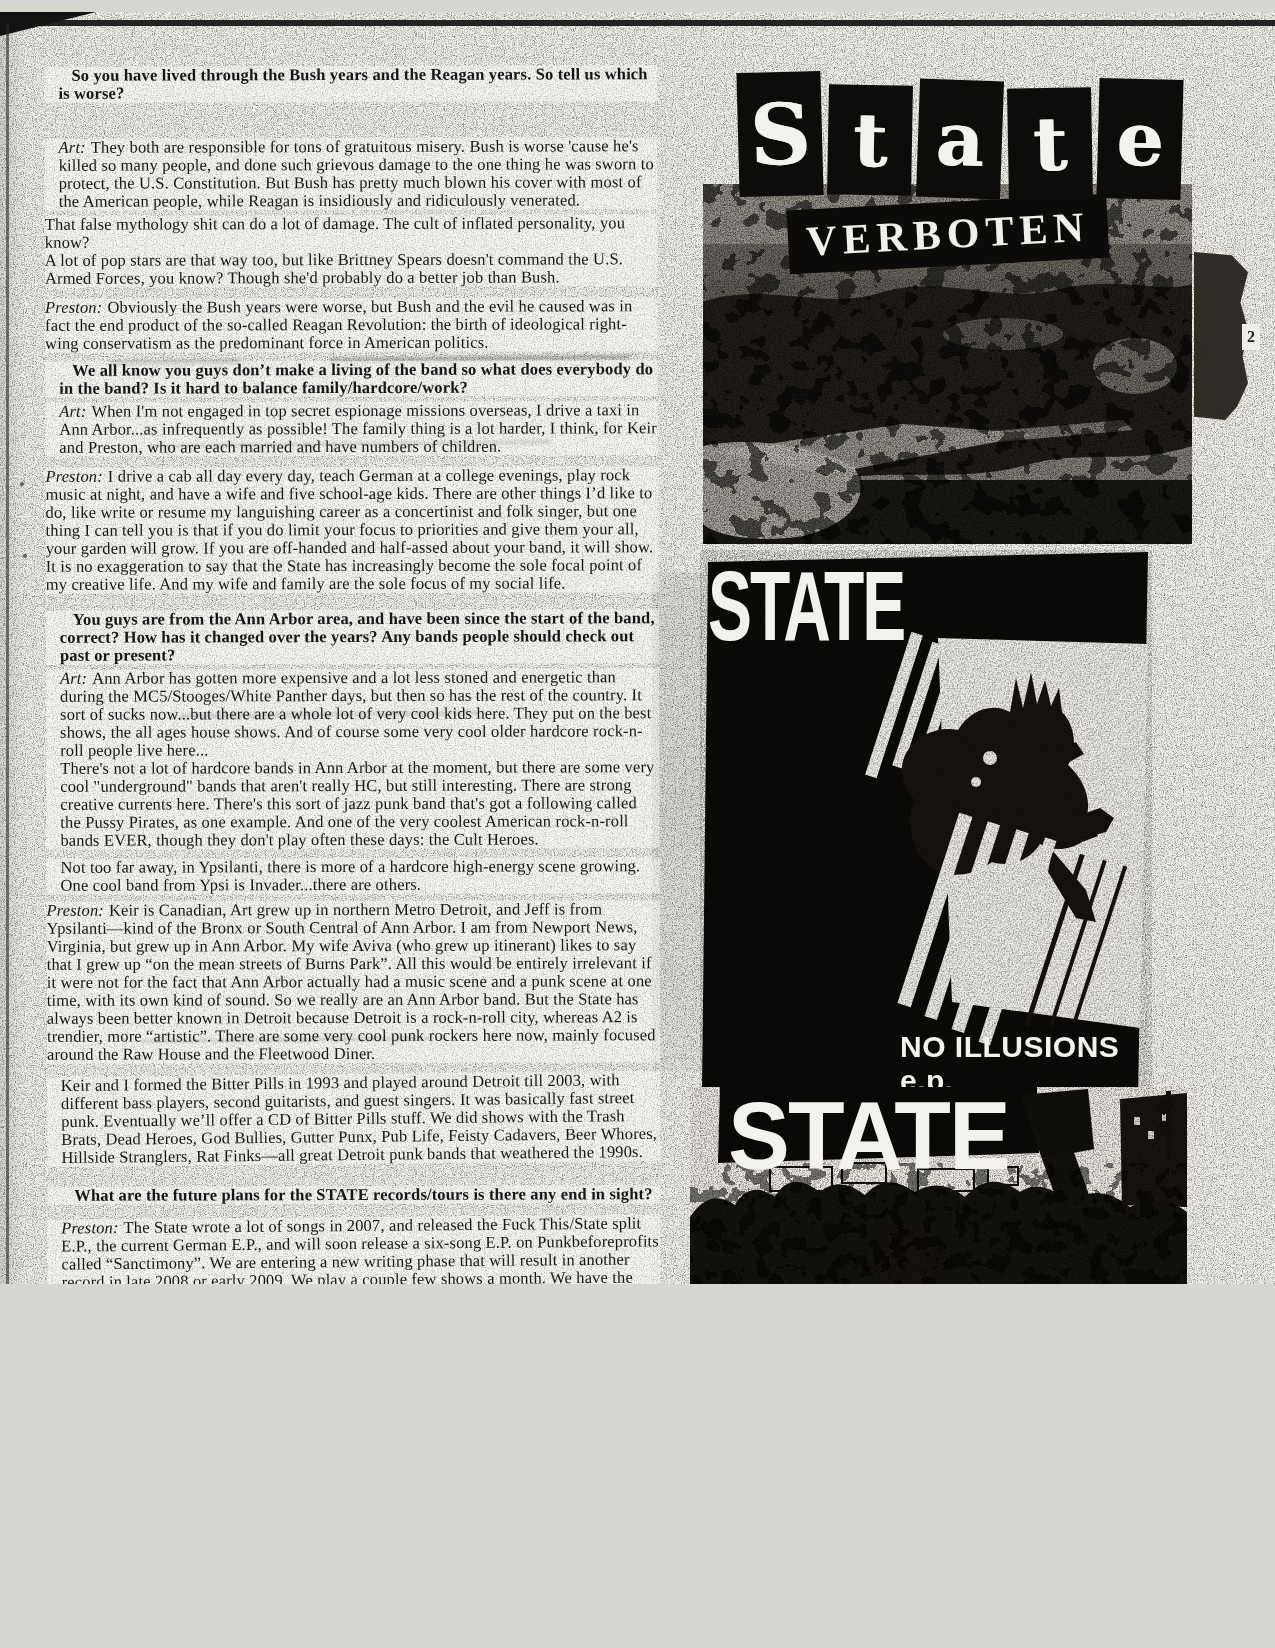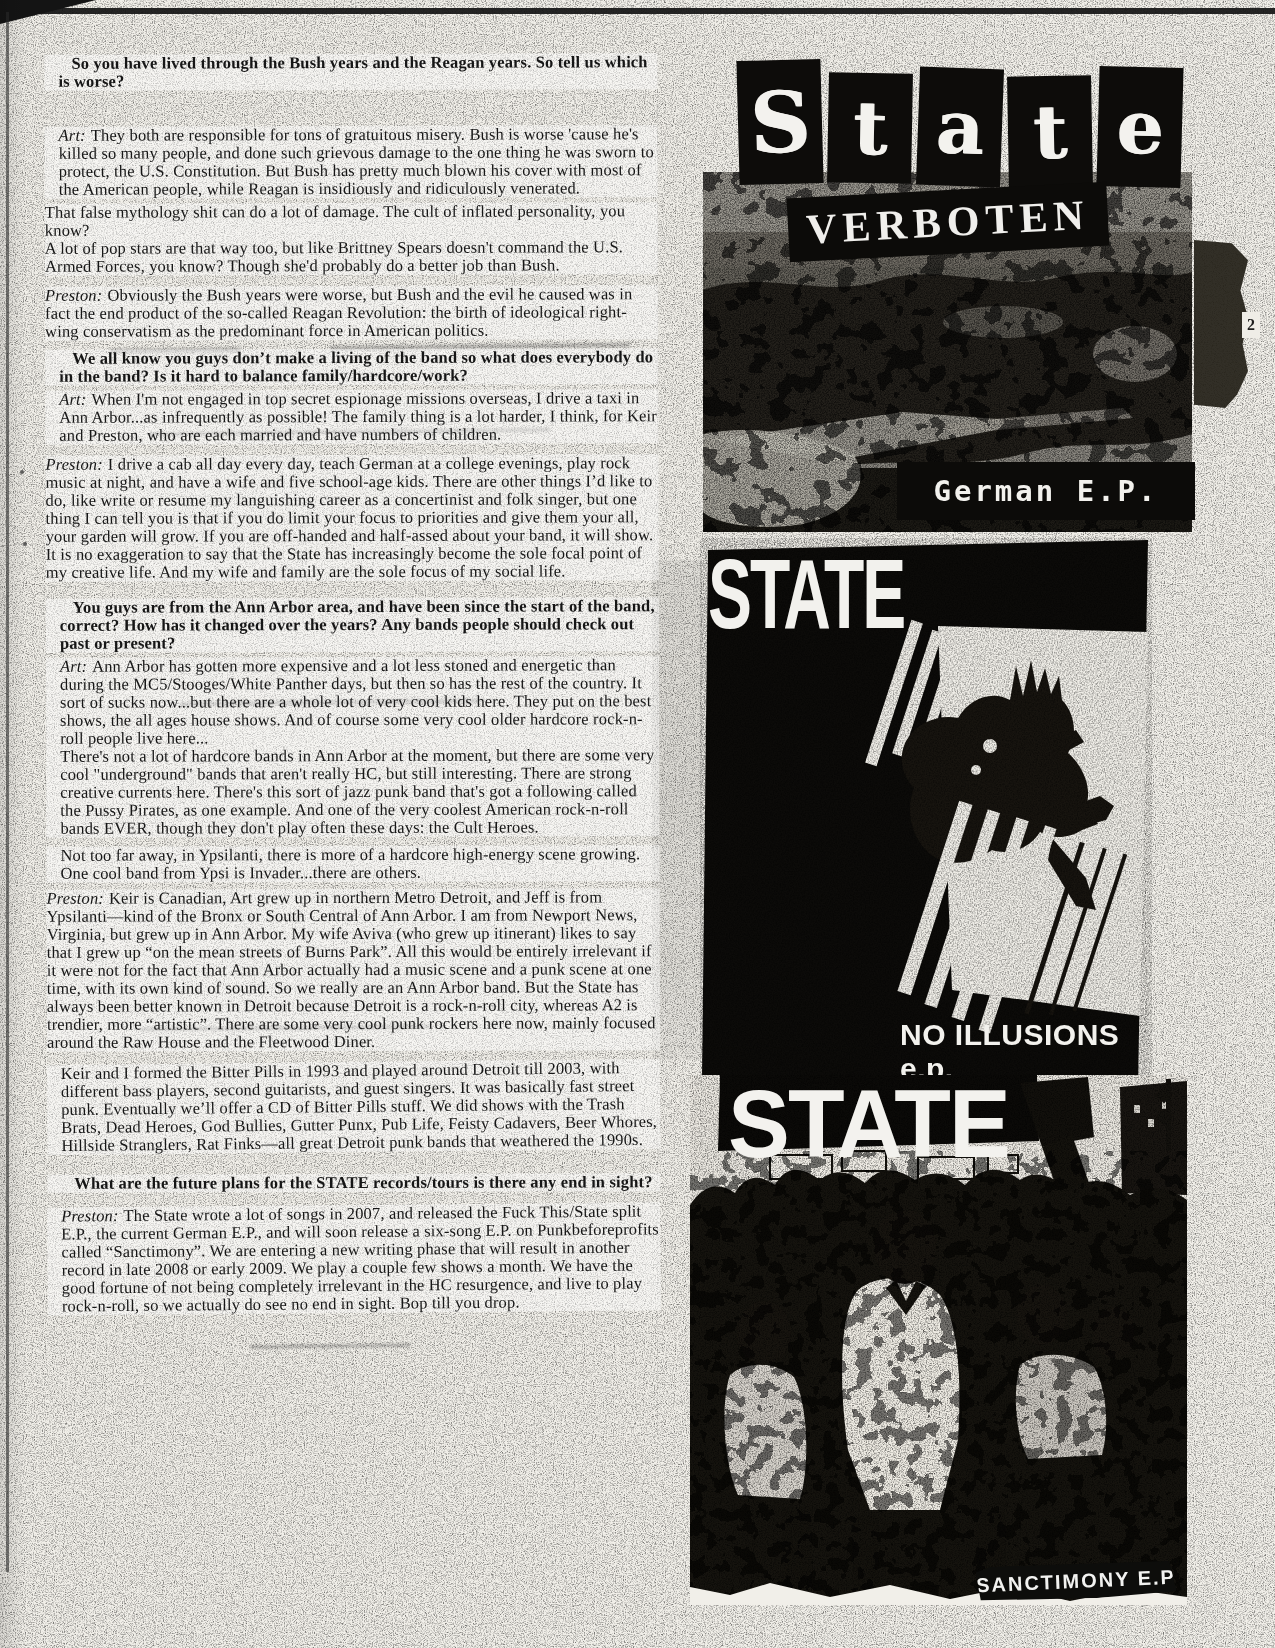--- a/index.html
+++ b/index.html
@@ -1,17 +1,17 @@
 <!DOCTYPE html>
 <html><head>
 <meta charset="utf-8">
 <style>
   html,body{margin:0;padding:0;background:#d8d6d0;}
   .page{
-    position:relative;width:1275px;height:1648px;margin:0 auto;
+    position:relative;width:1275px;height:1272px;margin:12px auto;
     background:#f1efe9;overflow:hidden;
     font-family:"Liberation Serif",serif;color:#161616;
   }
   
   .top-bar{position:absolute;left:0;top:8px;width:1275px;height:6px;background:#141414;opacity:.92;}
   .corner-wedge{position:absolute;left:0;top:0;width:0;height:0;
     border-top:24px solid #141414;border-right:96px solid transparent;}
   .left-line{position:absolute;left:6px;top:12px;width:3px;height:1560px;background:#2c2c2c;opacity:.6;}
   .margin-shade{position:absolute;left:0;top:0;width:26px;height:1648px;
     background:linear-gradient(to right,rgba(0,0,0,.10),rgba(0,0,0,0));}
@@ -185,21 +185,20 @@
         <span>a</span>
       </span>
     <span class="tile t4">
         <span>t</span>
       </span>
     <span class="tile t5">
         <span>e</span>
       </span>
   </div>
   <div class="verboten">VERBOTEN</div>
-  <div class="gep">German E.P.</div>
   <div class="bleed"></div>
   <div class="page-num">2</div>
 
   <div class="cover2">
     <svg width="452" height="552" viewBox="0 0 452 552">
       <defs>
         <filter id="f-speck2" x="0" y="0" width="100%" height="100%">
           <feTurbulence type="fractalNoise" baseFrequency="0.75" numOctaves="2" seed="21" result="n"></feTurbulence>
           <feColorMatrix in="n" type="matrix" values="0 0 0 0 0  0 0 0 0 0  0 0 0 0 0  1.7 1.7 1.7 0 -2.25"></feColorMatrix>
           <feComposite in2="SourceGraphic" operator="in"></feComposite>

